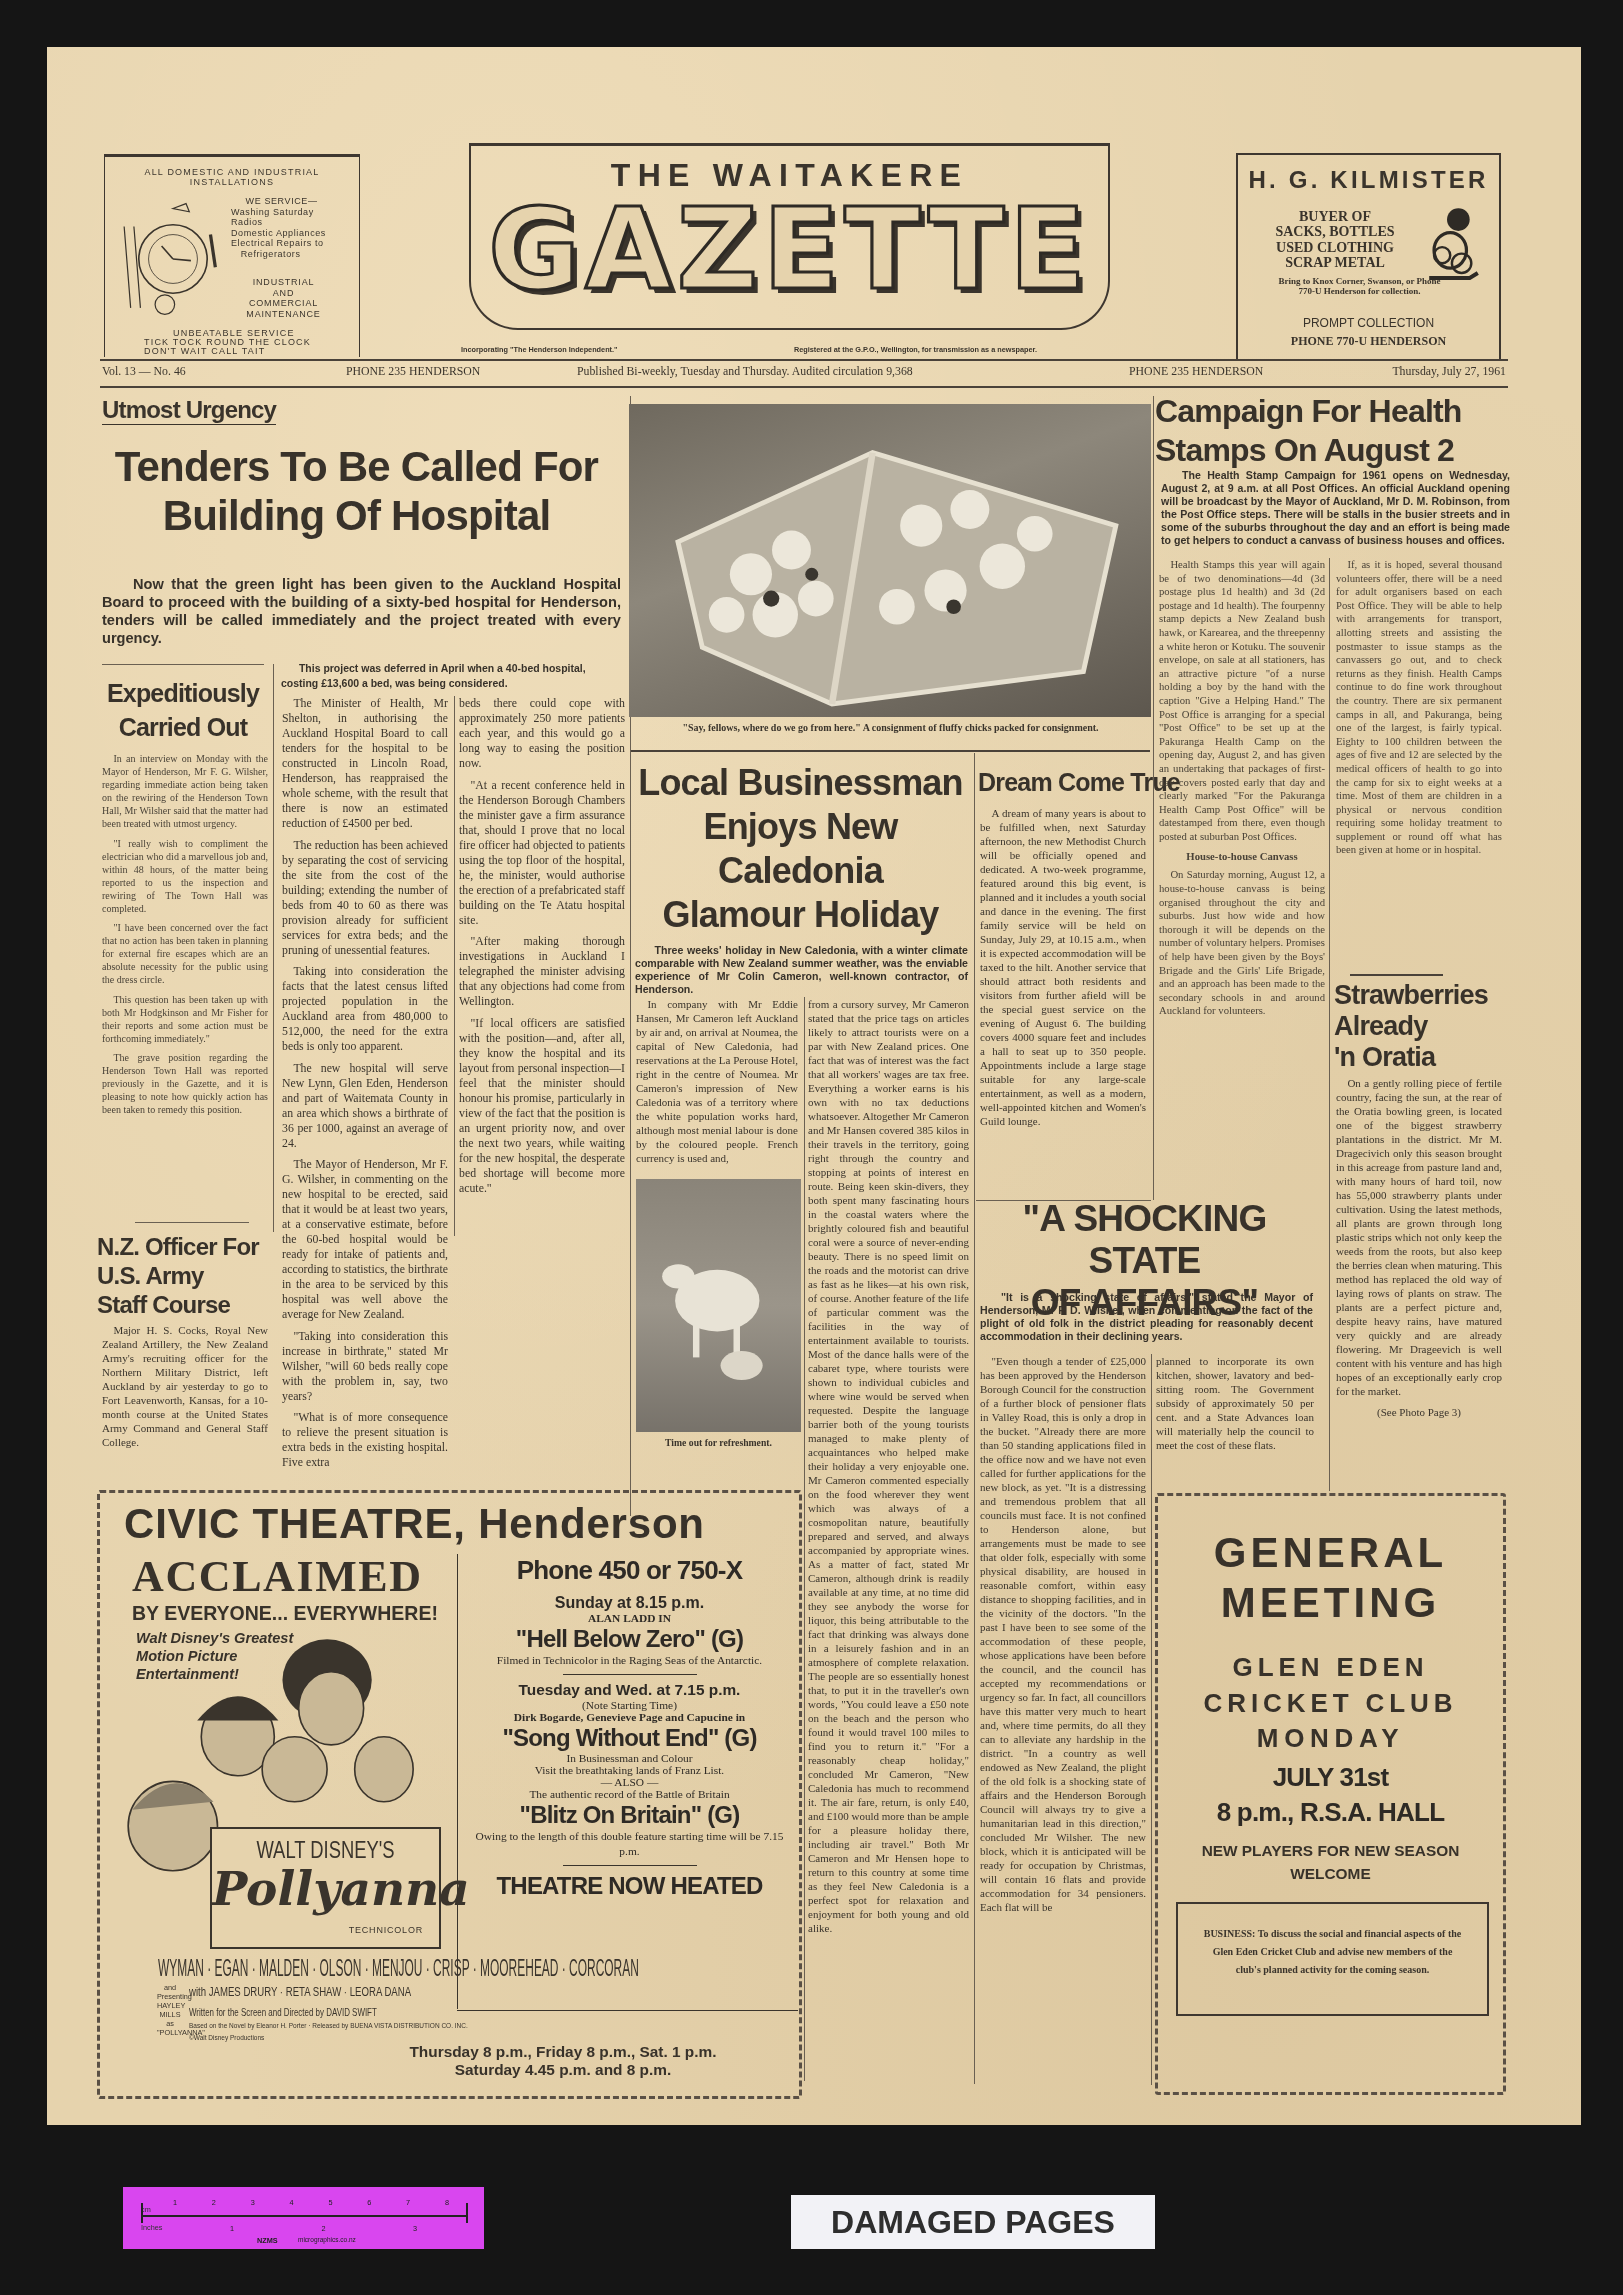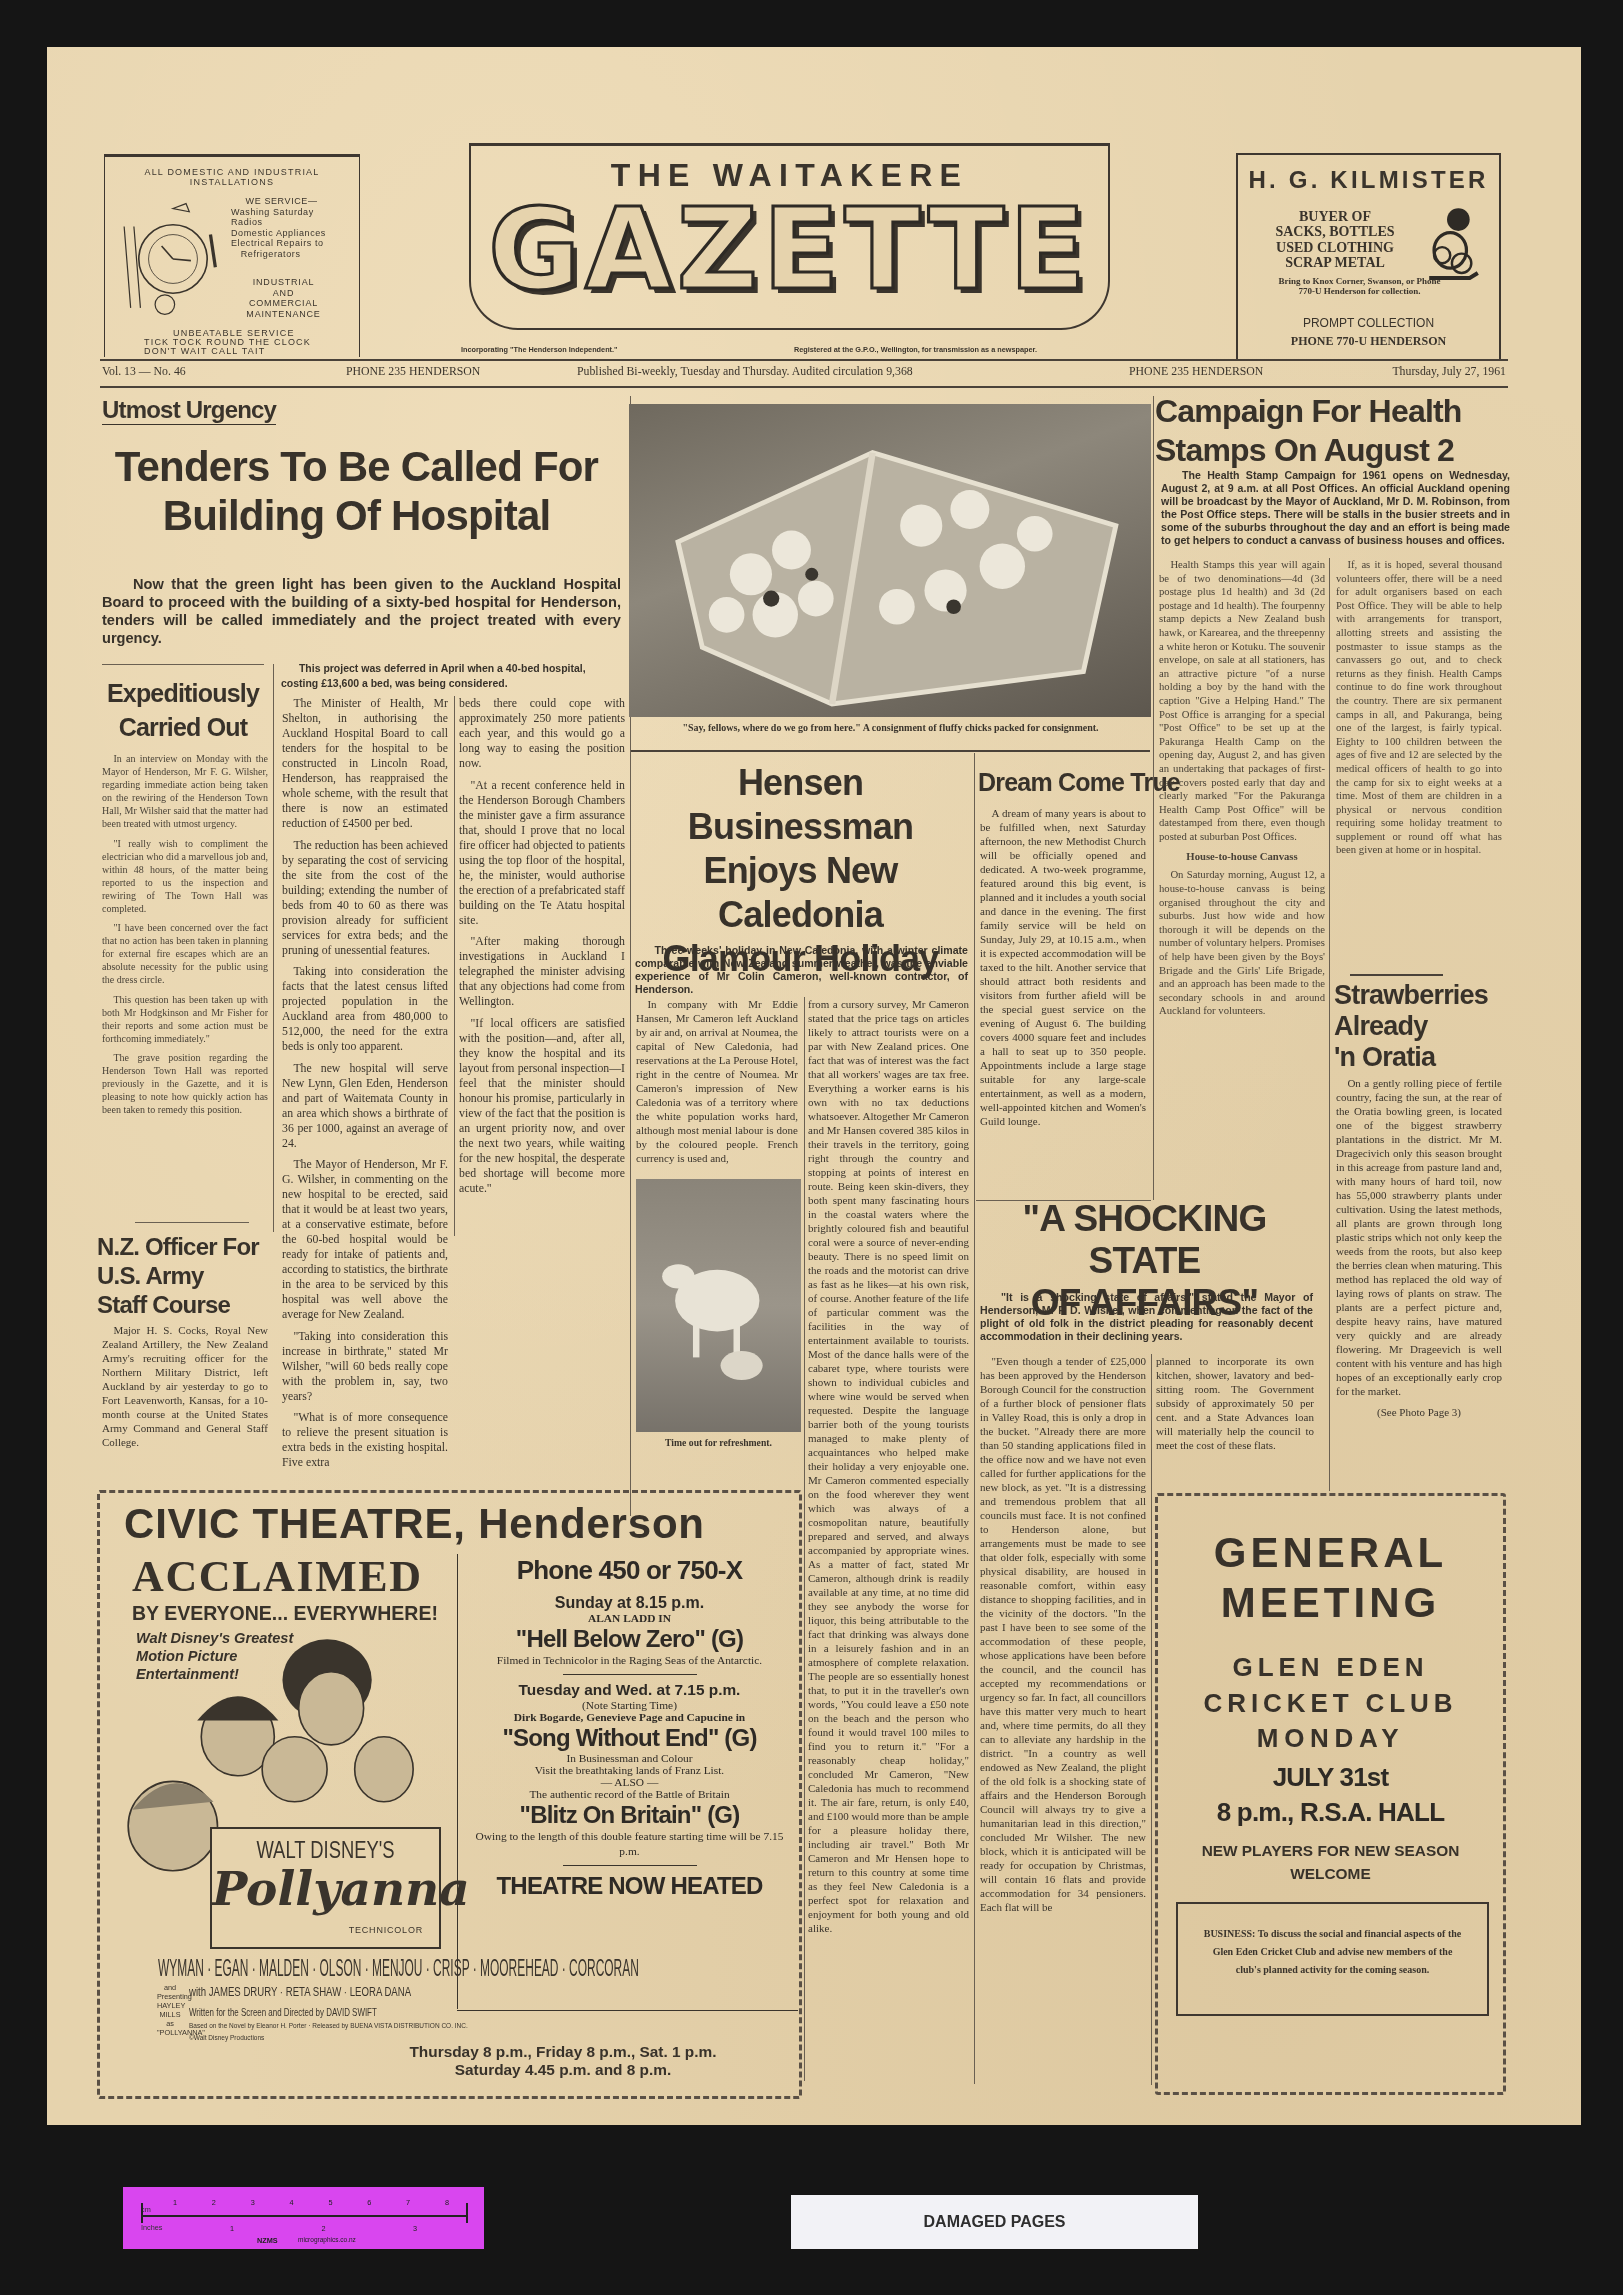--- a/index.html
+++ b/index.html
@@ -167,21 +167,21 @@
           <circle cx="175" cy="240" r="10"></circle>
           <circle cx="225" cy="210" r="8"></circle>
           <circle cx="400" cy="250" r="9"></circle>
         </g>
     </svg>
   </div>
   <div class="abs center" style="left:588px;top:675px;width:511px;font-size:10px;line-height:11.4px;font-weight:bold;color:#3a342c">"Say, fellows, where do we go from here."  A consignment of fluffy chicks packed for consignment.</div>
   <div class="rule-h" style="left:584px;top:703px;width:519px;height:1.6px"></div>
 
   <div class="abs cond center" style="left:583px;top:714px;width:341px;font-size:36px;line-height:44px;color:#38322a">
-    <div>Hensen Businessman</div>
+    <div>Local Businessman</div>
       <div>Enjoys New Caledonia</div>
       <div>Glamour Holiday</div>
   </div>
   <div class="abs sans" style="left:588px;top:897px;width:333px;font-size:10.6px;line-height:13px;font-weight:bold;text-align:justify;text-indent:19.5px;color:#38322a">Three weeks' holiday in New Caledonia, with a winter climate comparable with New Zealand summer weather, was the enviable experience of Mr Colin Cameron, well-known contractor, of Henderson.</div>
   <div class="abs body" style="left:589px;top:950px;width:162px;font-size:11px;line-height:14px">
       <p>In company with Mr Eddie Hansen, Mr Cameron left Auckland by air and, on arrival at Noumea, the capital of New Caledonia, had reservations at the La Perouse Hotel, right in the centre of Noumea. Mr Cameron's impression of New Caledonia was of a territory where the white population works hard, although most menial labour is done by the coloured people. French currency is used and,</p>
     </div>
   <div class="rule-v" style="left:757px;top:950px;height:1084px"></div>
   <div class="abs body" style="left:761px;top:950px;width:161px;font-size:11px;line-height:14px;height:1088px;overflow:hidden">
       <p style="text-indent:0">from a cursory survey, Mr Cameron stated that the price tags on articles likely to attract tourists were on a par with New Zealand prices. One fact that was of interest was the fact that all workers' wages are tax free. Everything a worker earns is his own with no tax deductions whatsoever. Altogether Mr Cameron and Mr Hansen covered 385 kilos in their travels in the territory, going right through the country and stopping at points of interest en route. Being keen skin-divers, they both spent many fascinating hours in the coastal waters where the brightly coloured fish and beautiful coral were a source of never-ending beauty. There is no speed limit on the roads and the motorist can drive as fast as he likes—at his own risk, of course. Another feature of the life of particular comment was the facilities in the way of entertainment available to tourists. Most of the dance halls were of the cabaret type, where tourists were shown to individual cubicles and where wine would be served when requested. Despite the language barrier both of the young tourists managed to make plenty of acquaintances who helped make their holiday a very enjoyable one. Mr Cameron commented especially on the food wherever they went which was always of a cosmopolitan nature, beautifully prepared and served, and always accompanied by appropriate wines. As a matter of fact, stated Mr Cameron, although drink is readily available at any time, at no time did they see anybody the worse for liquor, this being attributable to the fact that drinking was always done in a leisurely fashion and in an atmosphere of complete relaxation. The people are so essentially honest that, to put it in the traveller's own words, "You could leave a £50 note on the beach and the person who found it would travel 100 miles to find you to return it." "For a reasonably cheap holiday," concluded Mr Cameron, "New Caledonia has much to recommend it. The air fare, return, is only £40, and £100 would more than be ample for a pleasure holiday there, including air travel." Both Mr Cameron and Mr Hensen hope to return to this country at some time as they feel New Caledonia is a perfect spot for relaxation and enjoyment for both young and old alike.</p>
@@ -343,16 +343,16 @@
       <span>8</span>
   </div>
   <div class="abs sans" style="left:107px;top:37px;width:187px;font-size:7.3px;color:#222;display:flex;justify-content:space-between">
     <span>1</span>
       <span>2</span>
       <span>3</span>
   </div>
   <span class="abs sans" style="left:134px;top:49px;font-size:7.3px;font-weight:bold;color:#222">NZMS</span>
   <span class="abs sans" style="left:175px;top:49px;font-size:6.5px;color:#222">micrographics.co.nz</span>
 </div>
-<div class="abs center sans" style="left:791px;top:2195px;width:407px;height:54px;background:#f2f2f6;font-size:16px;font-weight:bold;line-height:54px;color:#2e2e2e">
+<div class="abs center sans" style="left:791px;top:2195px;width:364px;height:54px;background:#f2f2f6;font-size:32px;font-weight:bold;line-height:54px;color:#2e2e2e">
   <span>DAMAGED PAGES</span>
 </div>
 
 
 </body></html>

